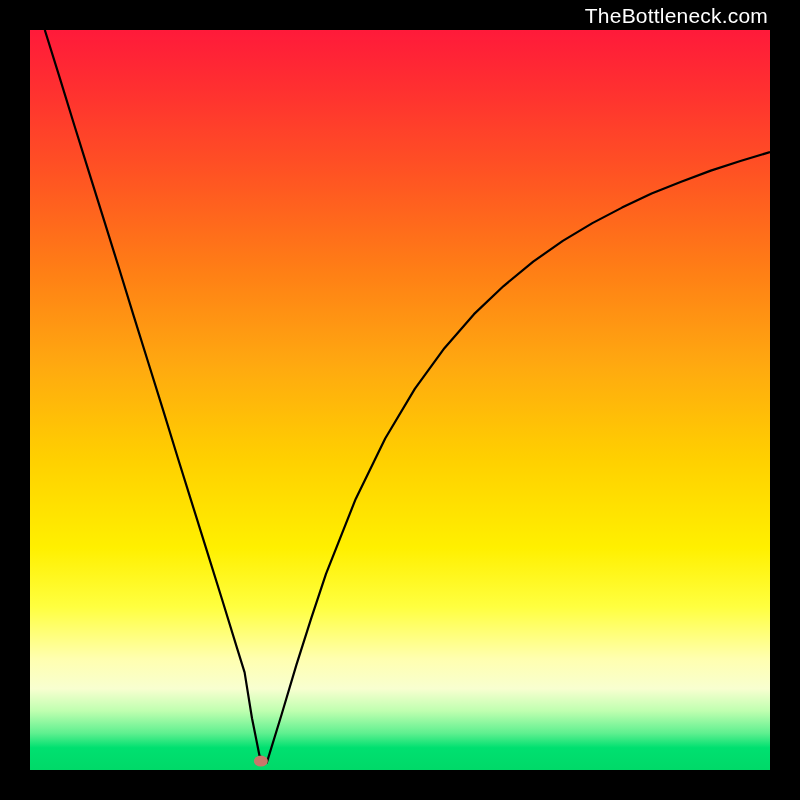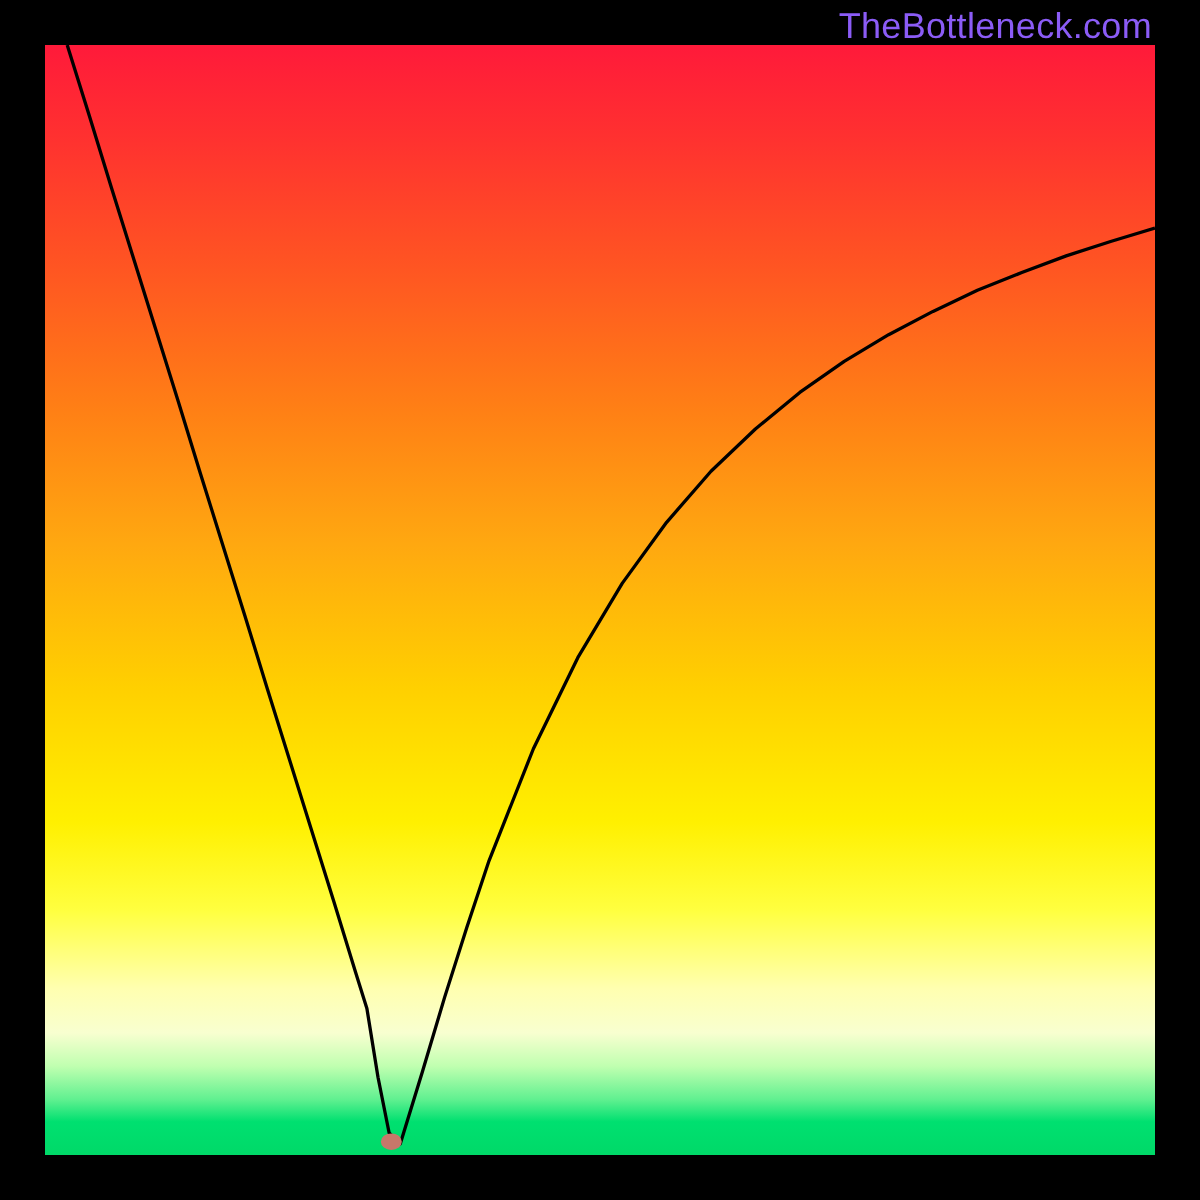--- a/index.html
+++ b/index.html
@@ -44,22 +44,22 @@
       #c0ffb0 92%,
       #60f090 95%,
       #00e070 97%,
       #00d968 100%
     );
   }
   .watermark {
     position: absolute;
     top: 4px;
     right: 32px;
-    color: #8b5cf6;
-    font-size: 24px;
+    color: #ffffff;
+    font-size: 21px;
     font-weight: 500;
     letter-spacing: 0.2px;
   }
   svg.plot {
     position: absolute;
     inset: 0;
     width: 740px;
     height: 740px;
   }
 </style>

